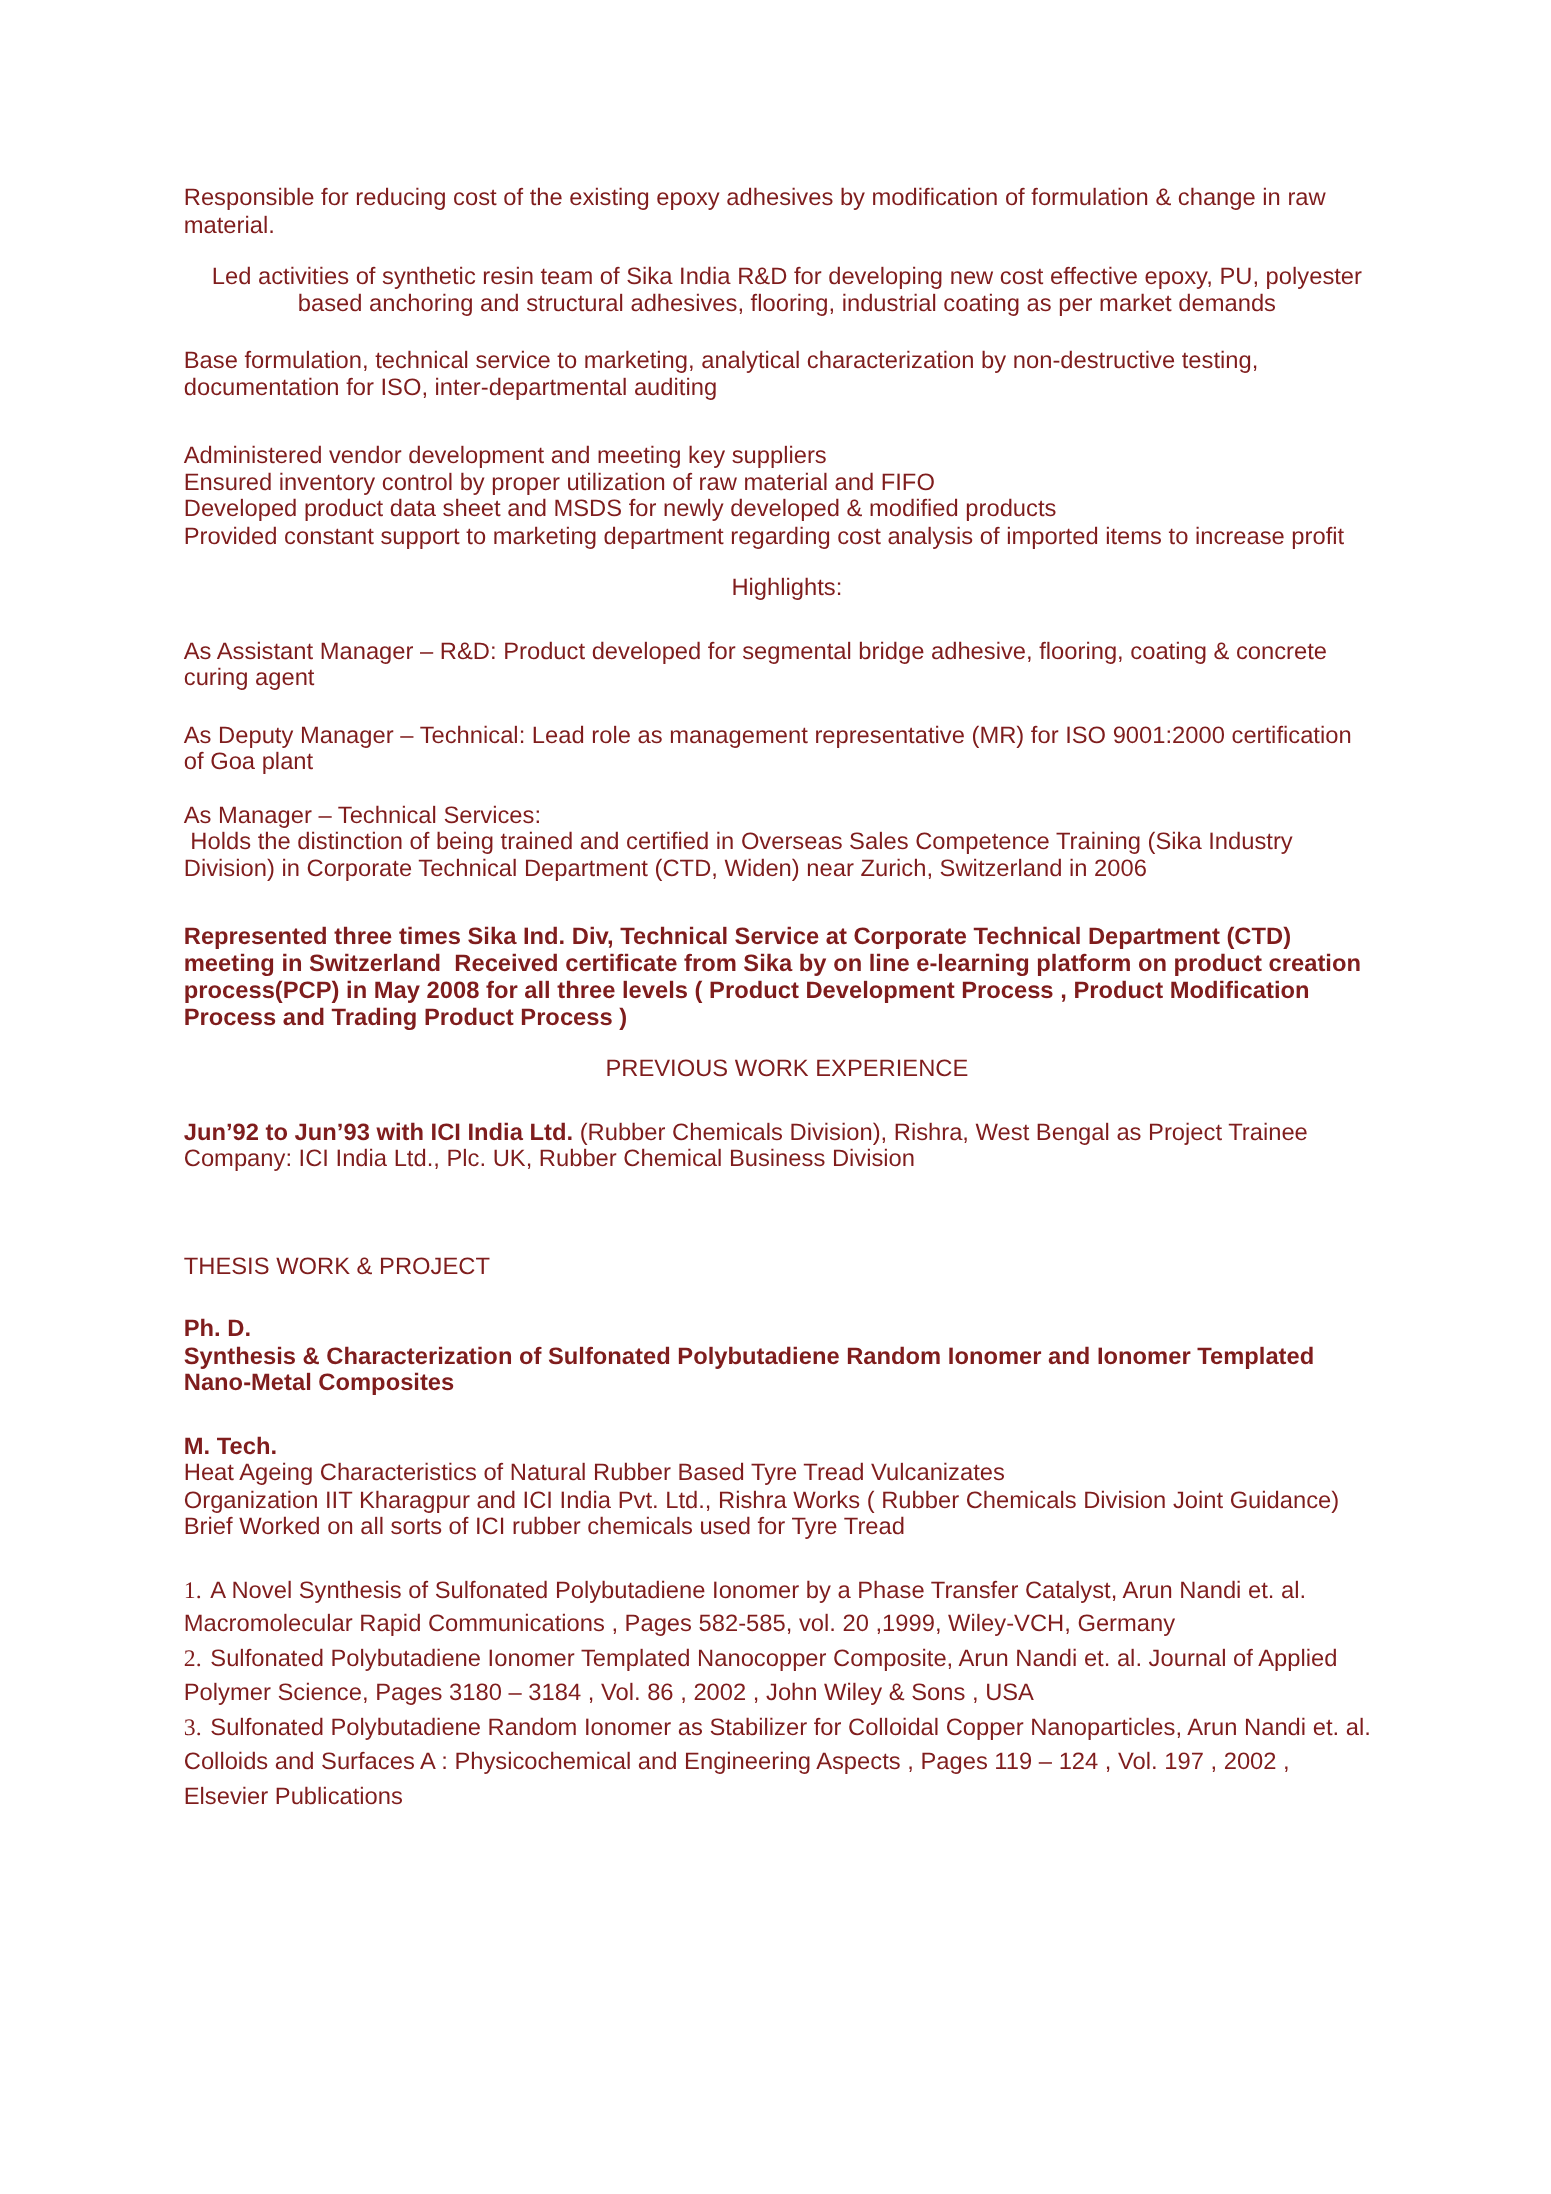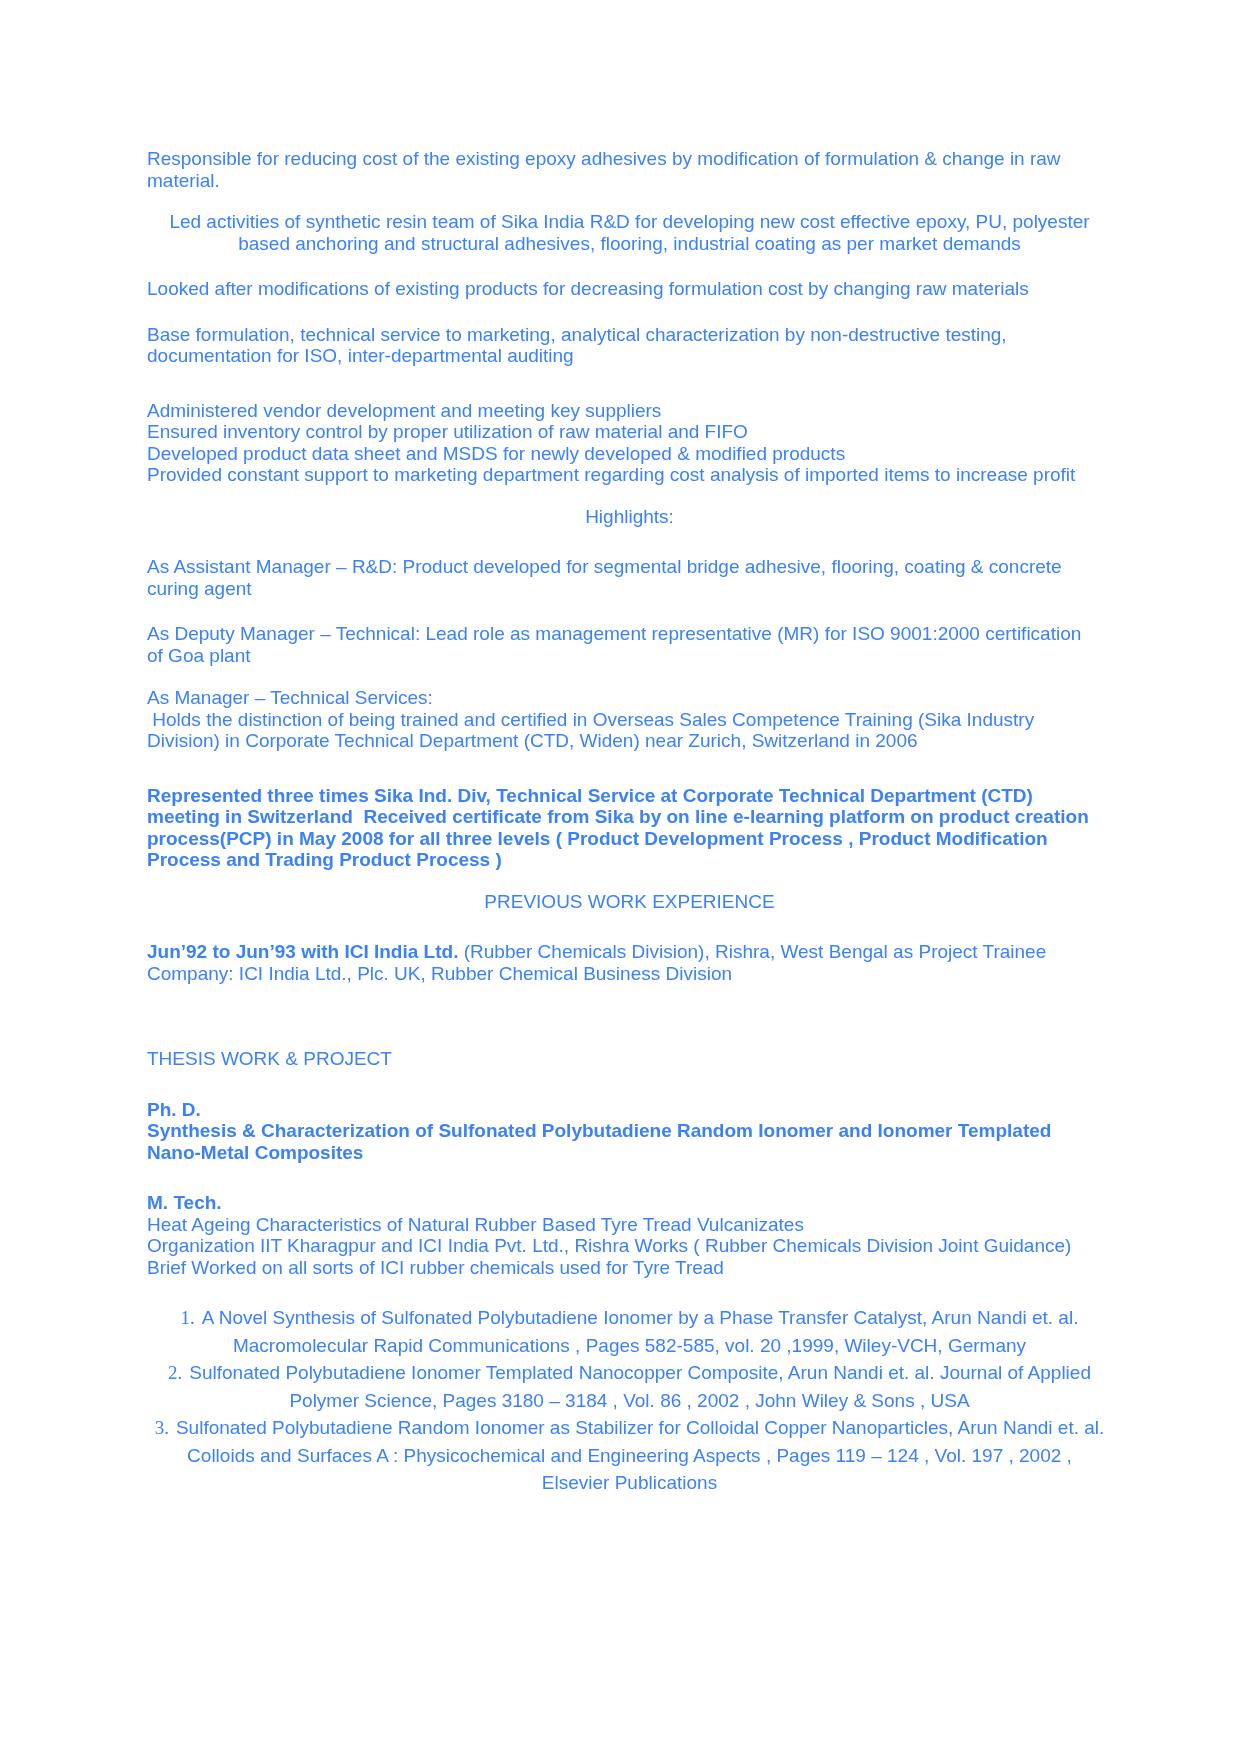--- a/index.html
+++ b/index.html
@@ -1,21 +1,21 @@
 <!DOCTYPE html>
 <html><head>
 <meta charset="utf-8">
 <style>
   html, body { margin: 0; padding: 0; background: #ffffff; }
   .page {
     position: relative;
     width: 1214px;
     height: 1755px;
     background: #ffffff;
-    color: #3b82f6;
+    color: #7f1d1d;
     font-family: "Liberation Sans", "DejaVu Sans", sans-serif;
     font-size: 19px;
     line-height: 21.5px;
     overflow: hidden;
   }
   .content {
     position: absolute;
     left: 147px;
     top: 148px;
     width: 965px;
@@ -25,39 +25,38 @@
   .hd { font-weight: 400; }
   .mt17 { margin-top: 17px; }
   .mt20 { margin-top: 20px; text-align: center; }
   .mt21 { margin-top: 21px; }
   .mt22 { margin-top: 29px; }
   .mt24 { margin-top: 24px; }
   .mt26 { margin-top: 26px; }
   .mt33 { margin-top: 33px; }
   .mt64 { margin-top: 64px; }
   .pubs { line-height: 27.5px; }
-  .pub { margin: 0; white-space: pre-line; text-align: center; }
+  .pub { margin: 0; white-space: pre-line; }
   .pub-num {
     font-family: "Liberation Serif", "DejaVu Serif", serif;
     margin-right: 7px;
   }
 </style>
 </head>
 <body>
 
 <div class="page">
   <div class="content">
 
     <p class="blk">Responsible for reducing cost of the existing epoxy adhesives by modification of formulation &amp; change in raw
 material.</p>
 
     <p class="blk mt20">Led activities of synthetic resin team of Sika India R&amp;D for developing new cost effective epoxy, PU, polyester
 based anchoring and structural adhesives, flooring, industrial coating as per market demands</p>
 
-    <p class="blk mt24">Looked after modifications of existing products for decreasing formulation cost by changing raw materials</p>
 
     <p class="blk mt24">Base formulation, technical service to marketing, analytical characterization by non-destructive testing,
 documentation for ISO, inter-departmental auditing</p>
 
     <p class="blk mt33">Administered vendor development and meeting key suppliers
 Ensured inventory control by proper utilization of raw material and FIFO
 Developed product data sheet and MSDS for newly developed &amp; modified products
 Provided constant support to marketing department regarding cost analysis of imported items to increase profit</p>
 
     <p class="blk hd mt20">Highlights:</p>

